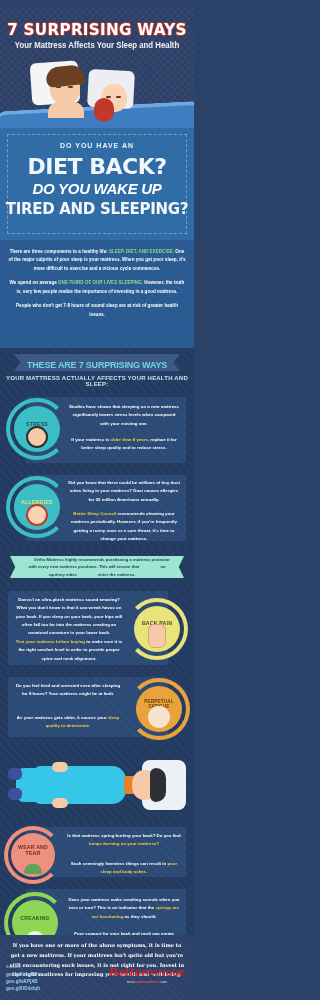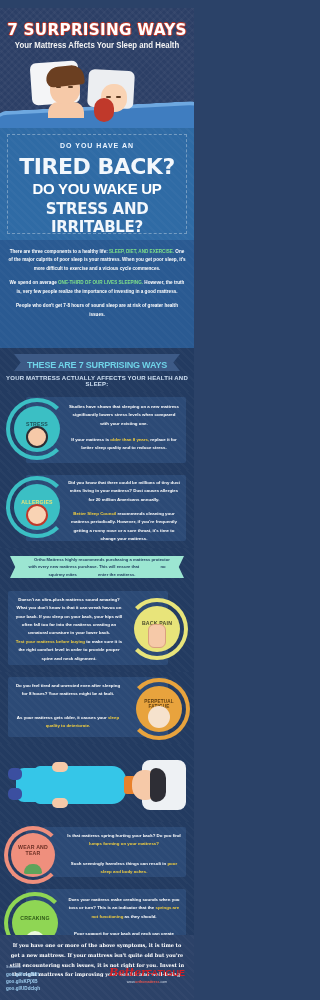--- a/index.html
+++ b/index.html
@@ -52,21 +52,21 @@
     background:
       repeating-linear-gradient(45deg, rgba(255,255,255,.022) 0 2px, transparent 2px 6px),
       #2f6ba5;
   }
   .hero-dash {
     position:absolute; left:7px; top:6px; width:180px; height:100px;
     border:1px dashed rgba(255,255,255,.33);
   }
   .hero-kicker { position:absolute; top:14px; width:194px; text-align:center; font-size:7px; font-weight:bold; color:#eaf4ff; letter-spacing:1px;}
   .hero-l1 { position:absolute; top:26px; width:194px; text-align:center; font-size:22px; font-weight:bold; color:#f2f7fc; letter-spacing:-.5px; font-family:"DejaVu Sans", sans-serif;}
-  .hero-l2 { position:absolute; top:52px; width:194px; text-align:center; font-size:15px; font-weight:bold; color:#ffffff; letter-spacing:-.3px;}
+  .hero-l2 { position:absolute; top:52px; width:194px; text-align:center; font-size:15px; font-weight:bold; color:#ffffff; letter-spacing:-.3px;font-style:italic;}
   .hero-l3 { position:absolute; top:72px; width:194px; text-align:center; font-size:15px; font-weight:bold; color:#f2f7fc; letter-spacing:-.3px; font-family:"DejaVu Sans", sans-serif;}
 
   
   .intro {
     position:absolute; left:0; top:240px; width:194px; height:108px;
     background:
       repeating-linear-gradient(45deg, rgba(255,255,255,.02) 0 2px, transparent 2px 6px),
       #2a5a92;
     padding: 8px 8px 0 8px;
   }
@@ -185,23 +185,23 @@
         <div class="eye" style="left:6px;top:14px;"></div>
         <div class="eye" style="left:18px;top:14px;"></div>
       </div>
       <div class="hair-m"></div>
     </div>
   </div>
 
   <div class="hero">
     <div class="hero-dash"></div>
     <div class="hero-kicker">DO YOU HAVE AN</div>
-    <div class="hero-l1">TIRED BACK?</div>
+    <div class="hero-l1">DIET BACK?</div>
     <div class="hero-l2">DO YOU WAKE UP</div>
-    <div class="hero-l3">STRESS AND IRRITABLE?</div>
+    <div class="hero-l3">TIRED AND SLEEPING?</div>
   </div>
 
   <div class="intro">
     <p><span>There are three components to a healthy life: </span><span class="hl-g">SLEEP, DIET, AND EXERCISE.</span><span> One of the major culprits of poor sleep is your mattress. When you get poor sleep, it's more difficult to exercise and a vicious cycle commences.</span></p>
     <p><span>We spend on average </span><span class="hl-g">ONE-THIRD OF OUR LIVES SLEEPING.</span><span> However, the truth is, very few people realize the importance of investing in a good mattress.</span></p>
     <p>People who don't get 7-8 hours of sound sleep are at risk of greater health issues.</p>
   </div>
 
   <div class="band">
     <div class="ribbon"><span>THESE ARE 7 SURPRISING WAYS</span></div>

